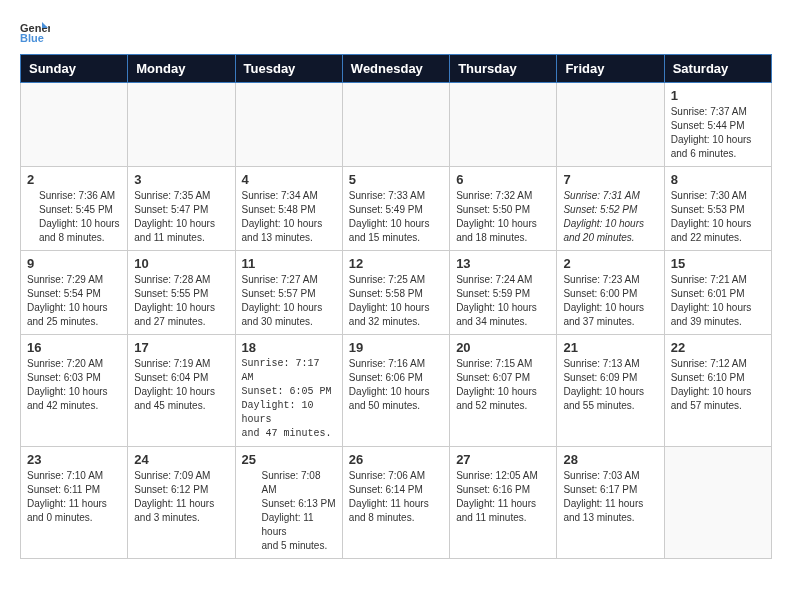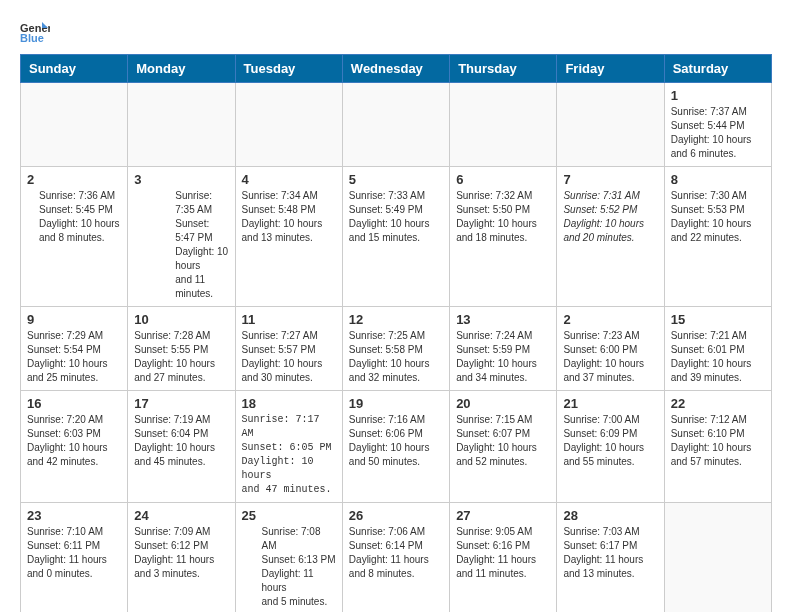--- a/index.html
+++ b/index.html
@@ -36,21 +36,21 @@
     .location {
       font-size: 14px;
       color: #555;
     }
     .calendar {
       width: 100%;
       border-collapse: collapse;
       border: 1px solid #ccc;
     }
     .calendar th {
-      background-color: #0369a1;
+      background-color: #0f172a;
       color: #fff;
       font-size: 13px;
       font-weight: bold;
       padding: 6px 8px;
       text-align: left;
       border: 1px solid #3a7abf;
     }
     .calendar td {
       border: 1px solid #ccc;
       vertical-align: top;
@@ -127,21 +127,21 @@
       <tr>
         <td>
           <span class="day-num">2</span>
           <div class="day-info" style="white-space: pre-line; margin-left: 12px;">Sunrise: 7:36 AM
 Sunset: 5:45 PM
 Daylight: 10 hours
 and 8 minutes.</div>
         </td>
         <td>
           <span class="day-num">3</span>
-          <div class="day-info" style="white-space: pre-line; margin-left: 41px;">Sunrise: 7:35 AM
+          <div class="day-info" style="white-space: pre-line;">Sunrise: 7:35 AM
 Sunset: 5:47 PM
 Daylight: 10 hours
 and 11 minutes.</div>
         </td>
         <td>
           <span class="day-num">4</span>
           <div class="day-info" style="white-space: pre-line;">Sunrise: 7:34 AM
 Sunset: 5:48 PM
 Daylight: 10 hours
 and 13 minutes.</div>
@@ -257,21 +257,21 @@
         </td>
         <td>
           <span class="day-num">20</span>
           <div class="day-info" style="white-space: pre-line;">Sunrise: 7:15 AM
 Sunset: 6:07 PM
 Daylight: 10 hours
 and 52 minutes.</div>
         </td>
         <td>
           <span class="day-num">21</span>
-          <div class="day-info" style="white-space: pre-line;">Sunrise: 7:00 AM
+          <div class="day-info" style="white-space: pre-line;">Sunrise: 7:13 AM
 Sunset: 6:09 PM
 Daylight: 10 hours
 and 55 minutes.</div>
         </td>
         <td>
           <span class="day-num">22</span>
           <div class="day-info" style="white-space: pre-line;">Sunrise: 7:12 AM
 Sunset: 6:10 PM
 Daylight: 10 hours
 and 57 minutes.</div>
@@ -301,21 +301,21 @@
         </td>
         <td>
           <span class="day-num">26</span>
           <div class="day-info" style="white-space: pre-line;">Sunrise: 7:06 AM
 Sunset: 6:14 PM
 Daylight: 11 hours
 and 8 minutes.</div>
         </td>
         <td>
           <span class="day-num">27</span>
-          <div class="day-info" style="white-space: pre-line;">Sunrise: 9:05 AM
+          <div class="day-info" style="white-space: pre-line;">Sunrise: 12:05 AM
 Sunset: 6:16 PM
 Daylight: 11 hours
 and 11 minutes.</div>
         </td>
         <td>
           <span class="day-num">28</span>
           <div class="day-info" style="white-space: pre-line;">Sunrise: 7:03 AM
 Sunset: 6:17 PM
 Daylight: 11 hours
 and 13 minutes.</div>

